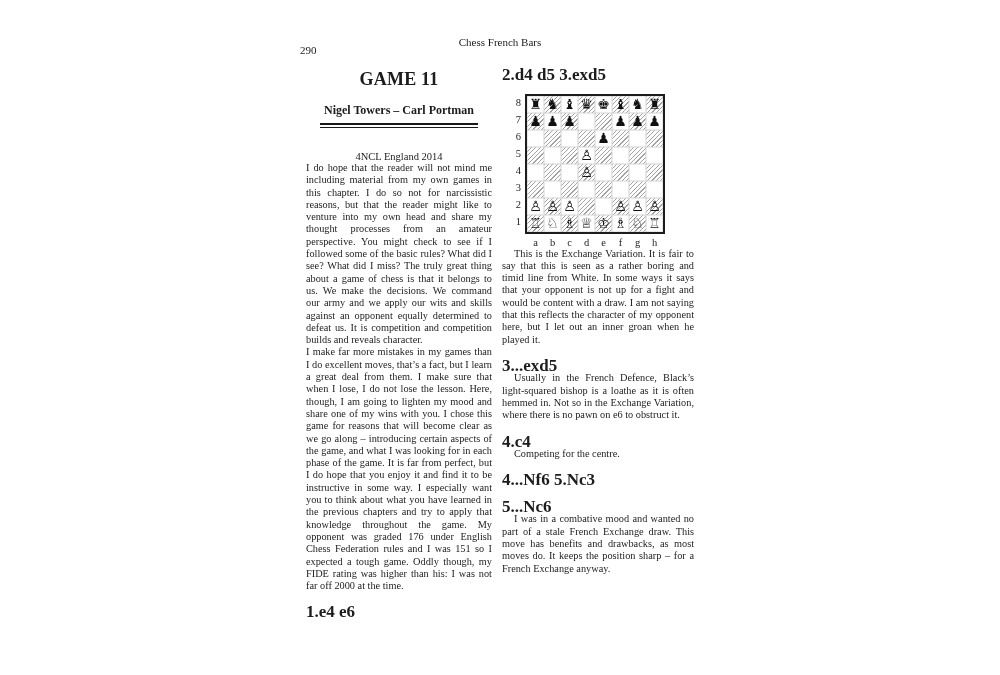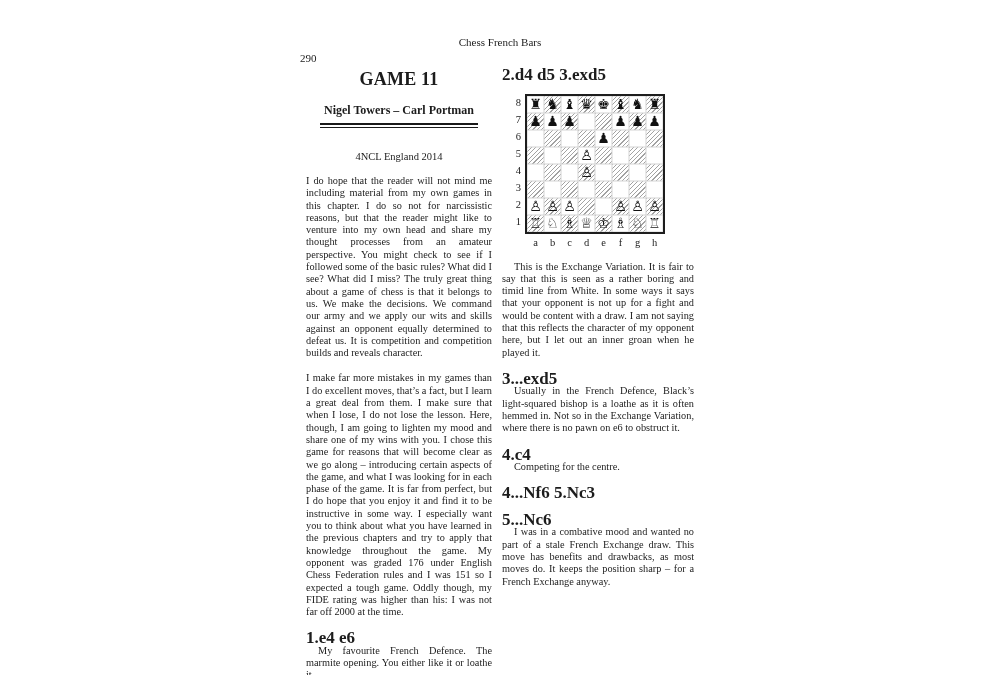--- a/index.html
+++ b/index.html
@@ -14,39 +14,39 @@
   .page{
     position:absolute;
     left:306px; top:36px;
     width:388px;
   }
   .page-header{
     position:relative;
     height:14px;
     font-size:11px;
   }
-  .page-num{ position:absolute; left:-6px; top:16px; }
+  .page-num{ position:absolute; left:-6px; top:8px; }
   .book-title{ position:absolute; left:50%; transform:translateX(-50%); top:0; white-space:nowrap; }
 
   .columns{ display:flex; gap:10px; margin-top:19px; }
   .col-left{ width:186px; }
   .col-right{ width:192px; }
 
   .game-label{ text-align:center; font-weight:bold; font-size:18px; letter-spacing:.2px; }
   .players{ text-align:center; font-weight:bold; font-size:12px; margin-top:13px; white-space:nowrap; }
   .rule{ margin:5px 14px 0 14px; border-top:2.5px solid #191919; border-bottom:1px solid #191919; height:2px; }
   .event{ text-align:center; font-size:10.5px; margin-top:23px; }
 
   .body-text{
     font-size:10.3px;
     line-height:12.3px;
     text-align:justify;
     margin:0;
   }
-  .para{ margin-top:13px;font-family:Liberation Serif, serif; }
+  .para{ margin-top:0;font-family:Liberation Serif, serif; }
   .indent{ text-indent:12px; }
   .move-heading{
     font-weight:bold;
     font-size:17px;
     margin-top:14px;
     line-height:12.5px;
   }
   .col-right .top-heading{ margin-top:0; }
 
   
@@ -102,21 +102,20 @@
         <div class="game-label">GAME 11</div>
         <div class="players">Nigel Towers – Carl Portman</div>
         <div class="rule"></div>
         <div class="event">4NCL England 2014</div>
         <div id="left-paragraphs">
             <p class="body-text para">I do hope that the reader will not mind me including material from my own games in this chapter. I do so not for narcissistic reasons, but that the reader might like to venture into my own head and share my thought processes from an amateur perspective. You might check to see if I followed some of the basic rules? What did I see? What did I miss? The truly great thing about a game of chess is that it belongs to us. We make the decisions. We command our army and we apply our wits and skills against an opponent equally determined to defeat us. It is competition and competition builds and reveals character.</p>
             <p class="body-text para">I make far more mistakes in my games than I do excellent moves, that’s a fact, but I learn a great deal from them. I make sure that when I lose, I do not lose the lesson. Here, though, I am going to lighten my mood and share one of my wins with you. I chose this game for reasons that will become clear as we go along – introducing certain aspects of the game, and what I was looking for in each phase of the game. It is far from perfect, but I do hope that you enjoy it and find it to be instructive in some way. I especially want you to think about what you have learned in the previous chapters and try to apply that knowledge throughout the game. My opponent was graded 176 under English Chess Federation rules and I was 151 so I expected a tough game. Oddly though, my FIDE rating was higher than his: I was not far off 2000 at the time.</p>
           </div>
         <div id="left-sections">
             <div class="move-heading">1.e4 e6</div>
-            <p class="body-text indent">My favourite French Defence. The marmite opening. You either like it or loathe it.</p>
           </div>
       </div>
 
       <div class="col-right">
         <div class="move-heading top-heading">2.d4 d5 3.exd5</div>
 
         <div class="board-block">
           <div class="board-row">
             <div class="rank-labels" id="rank-labels">
                 <div>8</div>

